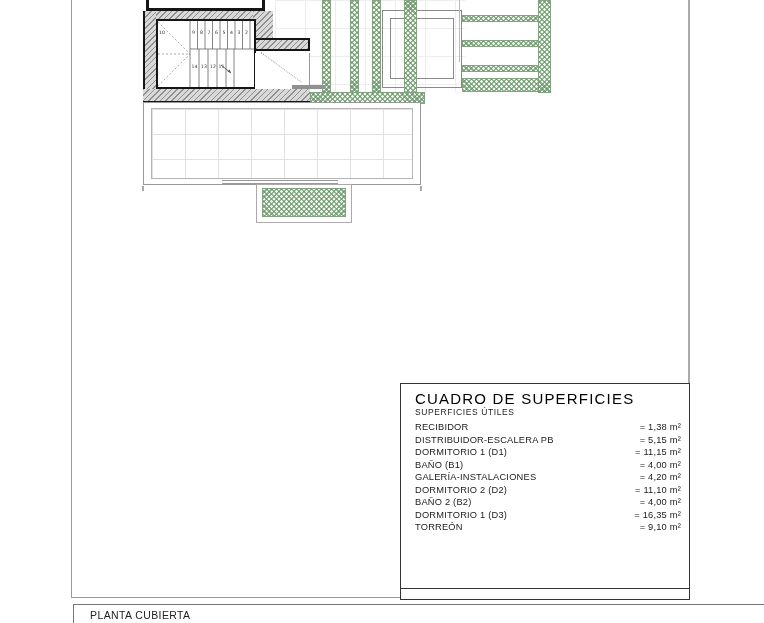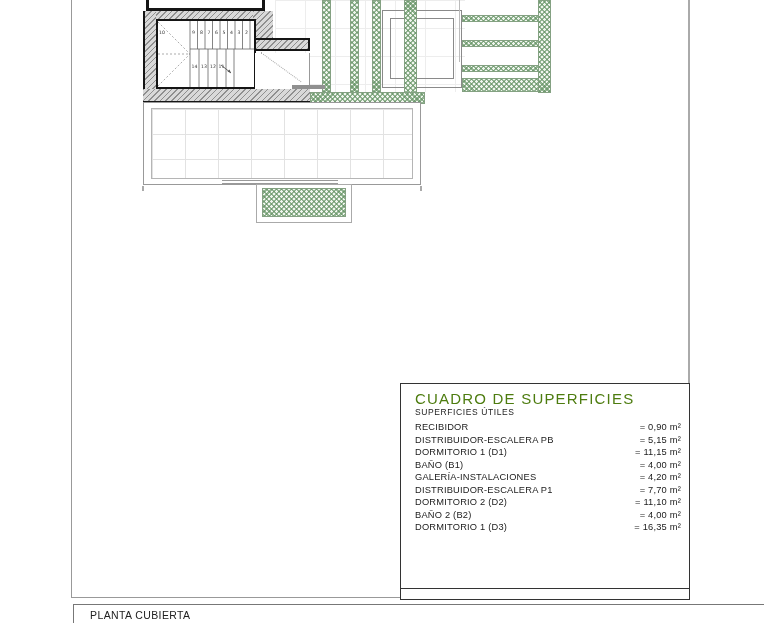--- a/index.html
+++ b/index.html
@@ -17,21 +17,21 @@
   
   .tiles{background:
       repeating-linear-gradient(to right,#e2e2e2 0 1px,transparent 1px 33px),
       repeating-linear-gradient(to bottom,#e2e2e2 0 1px,transparent 1px 25px);}
   .tiles-faint{background:
       repeating-linear-gradient(to right,#ededed 0 1px,transparent 1px 30px),
       repeating-linear-gradient(to bottom,#ededed 0 1px,transparent 1px 28px);}
   .box{box-sizing:border-box;}
   
   .stable{left:400px;top:383px;width:290px;height:217px;border:1.5px solid #333;background:#fff;}
-  .stitle{left:14px;top:6px;font-size:15px;letter-spacing:1.2px;color:#4d7c0f;}
+  .stitle{left:14px;top:6px;font-size:15px;letter-spacing:1.2px;color:#000000;}
   .ssub{left:14px;top:23px;font-size:8.5px;letter-spacing:.6px;color:#222;}
   .trows{left:0;top:38px;right:0;}
   .trow{display:flex;justify-content:space-between;align-items:baseline;
         height:12.5px;padding:0 8px 0 14px;font-size:9.3px;letter-spacing:.2px;gap:11px;}
   .tlabel{white-space:nowrap;}
   .tvalue{white-space:nowrap;}
   .tsep{left:0;top:204px;width:100%;border-top:1px solid #333;}
   .ttotal{left:0;bottom:1px;width:100%;box-sizing:border-box;display:flex;
           justify-content:space-between;padding:0 8px 0 14px;font-size:9.3px;letter-spacing:.2px;}
   .footer-title{left:90px;top:609px;font-size:10.5px;letter-spacing:.4px;color:#222;}
@@ -131,53 +131,53 @@
   <div class="abs" style="left:420px;top:186px;width:2px;height:5px;background:#aaa;"></div>
   <div class="abs box" style="left:256px;top:184px;width:96px;height:39px;border:1px solid #aaa;background:#fff;"></div>
   <div class="abs green" style="left:262px;top:188px;width:84px;height:29px;"></div>
 
   <div class="abs stable box">
     <div class="abs stitle">CUADRO DE SUPERFICIES</div>
     <div class="abs ssub">SUPERFICIES ÚTILES</div>
     <div class="abs trows">
       <div class="trow">
           <span class="tlabel">RECIBIDOR</span>
-          <span class="tvalue">= 0,90 m²</span>
+          <span class="tvalue">= 1,38 m²</span>
         </div>
       <div class="trow">
           <span class="tlabel">DISTRIBUIDOR-ESCALERA PB</span>
           <span class="tvalue">= 5,15 m²</span>
         </div>
       <div class="trow">
           <span class="tlabel">DORMITORIO 1 (D1)</span>
           <span class="tvalue">= 11,15 m²</span>
         </div>
       <div class="trow">
           <span class="tlabel">BAÑO  (B1)</span>
           <span class="tvalue">= 4,00 m²</span>
         </div>
       <div class="trow">
           <span class="tlabel">GALERÍA-INSTALACIONES</span>
           <span class="tvalue">= 4,20 m²</span>
         </div>
       <div class="trow">
-          <span class="tlabel">DISTRIBUIDOR-ESCALERA P1</span>
-          <span class="tvalue">= 7,70 m²</span>
-        </div>
-      <div class="trow">
           <span class="tlabel">DORMITORIO 2 (D2)</span>
           <span class="tvalue">= 11,10 m²</span>
         </div>
       <div class="trow">
           <span class="tlabel">BAÑO 2 (B2)</span>
           <span class="tvalue">= 4,00 m²</span>
         </div>
       <div class="trow">
           <span class="tlabel">DORMITORIO 1 (D3)</span>
           <span class="tvalue">= 16,35 m²</span>
         </div>
+      <div class="trow">
+          <span class="tlabel">TORREÓN</span>
+          <span class="tvalue">= 9,10 m²</span>
+        </div>
     </div>
     <div class="abs tsep"></div>
   </div>
 
   <div class="abs footer-title">PLANTA CUBIERTA</div>
 
 </div>
 
 </body></html>

